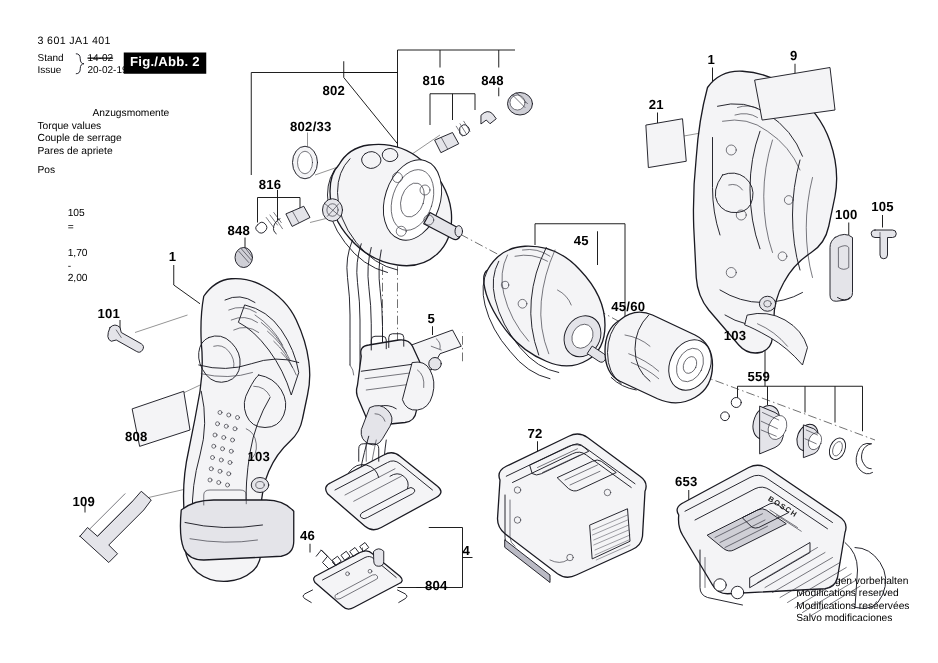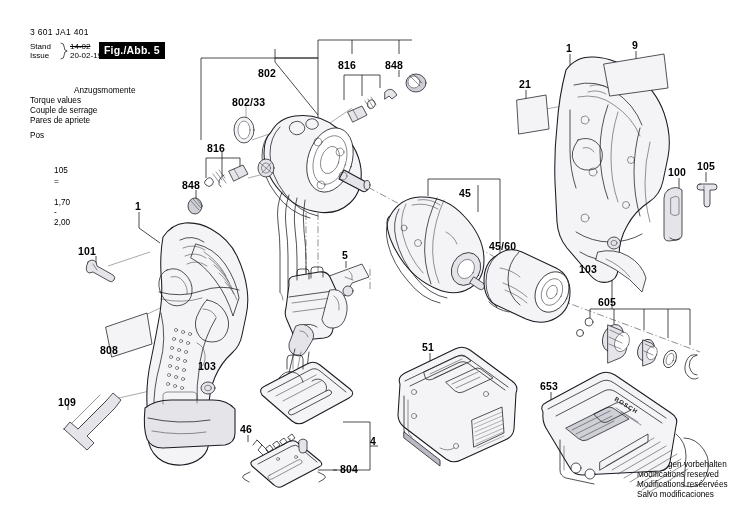--- a/index.html
+++ b/index.html
@@ -53,21 +53,21 @@
   <div class="txt hdr-lbl" style="left:30px;top:42px;">Stand</div>
   <div class="txt hdr-lbl" style="left:30px;top:51px;">Issue</div>
 
   <svg class="art" style="z-index:3">
     <path class="ln" d="M61 43 q3.2 0 3.2 4.0 q0 4.0 3.0 4.0 q-3.0 0 -3.0 4.0 q0 4.0 -3.2 4.0"></path>
   </svg>
 
   <div class="txt hdr-date strike" style="left:70px;top:42px;">14-02</div>
   <div class="txt hdr-date" style="left:70px;top:51px;">20-02-19</div>
 
-  <div class="figbadge" style="left:99px;top:42px;">Fig./Abb. 5</div>
+  <div class="figbadge" style="left:99px;top:42px;">Fig./Abb. 2</div>
 
   <div class="txt torque" style="left:30px;top:86px;margin-left:44px;">Anzugsmomente</div>
   <div class="txt torque" style="left:30px;top:96px;text-align:center;">Torque values</div>
   <div class="txt torque" style="left:30px;top:106px;">Couple de serrage</div>
   <div class="txt torque" style="left:30px;top:116px;">Pares de apriete</div>
   <div class="txt torque" style="left:30px;top:131px;">Pos</div>
 
   <div class="txt torque-vals" style="left:45px;top:156px;">
     <span>105</span>
     <span>=</span>
@@ -607,18 +607,18 @@
       <div class="callout" style="left: 370px; top: 435px;">4</div>
       <div class="callout" style="left: 340px; top: 463px;">804</div>
       <div class="callout" style="left: 459px; top: 187px;">45</div>
       <div class="callout" style="left: 489px; top: 240px;">45/60</div>
       <div class="callout" style="left: 566px; top: 42px;">1</div>
       <div class="callout" style="left: 632px; top: 39px;">9</div>
       <div class="callout" style="left: 519px; top: 78px;">21</div>
       <div class="callout" style="left: 668px; top: 166px;">100</div>
       <div class="callout" style="left: 697px; top: 160px;">105</div>
       <div class="callout" style="left: 579px; top: 263px;">103</div>
-      <div class="callout" style="left: 598px; top: 296px;">605</div>
-      <div class="callout" style="left: 422px; top: 341px;">51</div>
+      <div class="callout" style="left: 598px; top: 296px;">559</div>
+      <div class="callout" style="left: 422px; top: 341px;">72</div>
       <div class="callout" style="left: 540px; top: 380px;">653</div>
     </div>
 
 </div>
 
 </body></html>

